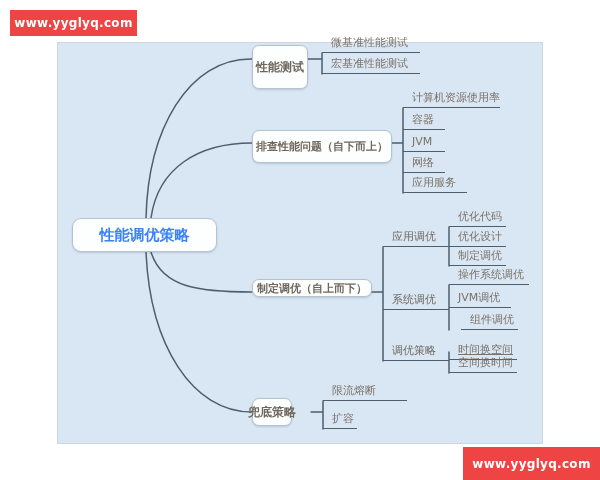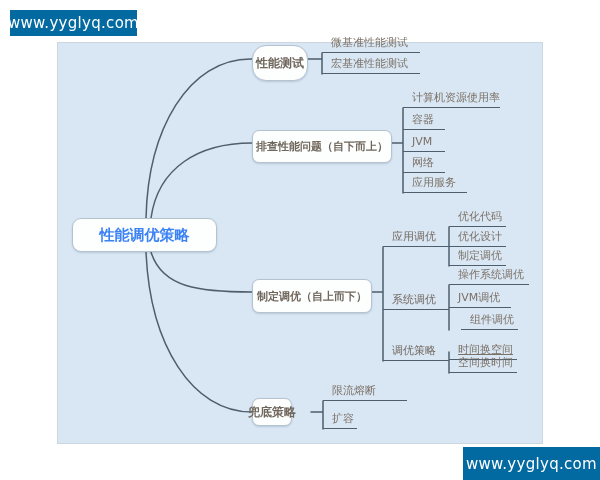--- a/index.html
+++ b/index.html
@@ -24,22 +24,22 @@
   .fs12{font-size:12px;}
   .fs11{font-size:11px;}
   .leaf{
     position:absolute;z-index:2;box-sizing:border-box;
     border-bottom:1.5px solid #4e5e6c;
     font-size:11px;color:#7b7166;line-height:19px;height:20px;
     padding-left:9px;white-space:nowrap;
   }
   .leaf.sub{color:#70675d;}
   .watermark{
-    position:absolute;z-index:5;background:#0369a1;color:#ffffff;
-    font-weight:normal;font-size:15px;letter-spacing:.3px;
+    position:absolute;z-index:5;background:#ef4444;color:#ffffff;
+    font-weight:bold;font-size:12px;letter-spacing:.3px;
     display:flex;align-items:center;justify-content:center;
   }
   .wm-tl{left:10px;top:10px;width:127px;height:26px;}
   .wm-br{left:463px;top:447px;width:137px;height:33px;}
 </style>
 </head>
 <body>
 
 <div class="canvas"></div>
 
@@ -56,32 +56,32 @@
     <path d="M371,292 L383,292 M383,247 L383,361"></path>
     <path d="M449,227 L449,266"></path>
     <path d="M449,285 L449,330"></path>
     <path d="M449,352 L449,373"></path>
     <path d="M311,412 L323,412 M323,401 L323,429"></path>
   </g>
 </svg>
 
 <div class="node-box root" style="left:72px;top:218px;width:145px;height:34px;">性能调优策略</div>
 
-<div class="node-box fs12" style="left:252px;top:45px;width:56px;height:36px;border-radius:14px;">性能测试</div>
+<div class="node-box fs12" style="left:252px;top:45px;width:56px;height:44px;">性能测试</div>
 <div class="leaf" style="left:322px;top:33px;width:98px;">微基准性能测试</div>
 <div class="leaf" style="left:322px;top:54px;width:98px;">宏基准性能测试</div>
 
 <div class="node-box fs11" style="left:252px;top:130px;width:140px;height:33px;">排查性能问题（自下而上）</div>
 <div class="leaf" style="left:403px;top:88px;width:97px;">计算机资源使用率</div>
 <div class="leaf" style="left:403px;top:110px;width:42px;">容器</div>
 <div class="leaf" style="left:403px;top:132px;width:42px;">JVM</div>
 <div class="leaf" style="left:403px;top:153px;width:42px;">网络</div>
 <div class="leaf" style="left:403px;top:173px;width:64px;">应用服务</div>
 
-<div class="node-box fs11" style="left:252px;top:279px;width:120px;height:34px;">制定调优（自上而下）</div>
+<div class="node-box fs11" style="left:252px;top:279px;width:120px;height:18px;">制定调优（自上而下）</div>
 
 <div class="leaf sub" style="left:383px;top:227px;width:66px;">应用调优</div>
 <div class="leaf" style="left:449px;top:207px;width:57px;">优化代码</div>
 <div class="leaf" style="left:449px;top:227px;width:57px;">优化设计</div>
 <div class="leaf" style="left:449px;top:246px;width:57px;">制定调优</div>
 
 <div class="leaf sub" style="left:383px;top:290px;width:66px;">系统调优</div>
 <div class="leaf" style="left:449px;top:265px;width:80px;">操作系统调优</div>
 <div class="leaf" style="left:449px;top:288px;width:62px;">JVM调优</div>
 <div class="leaf" style="left:461px;top:310px;width:57px;">组件调优</div>

